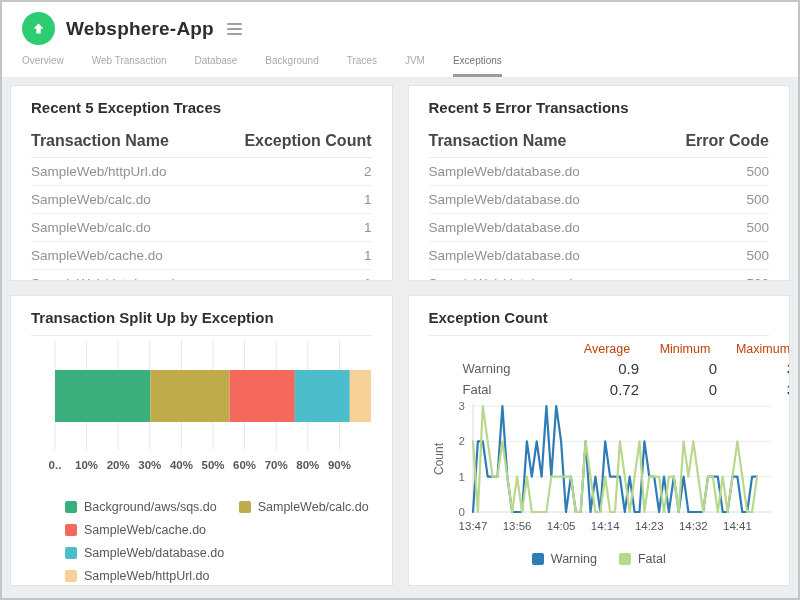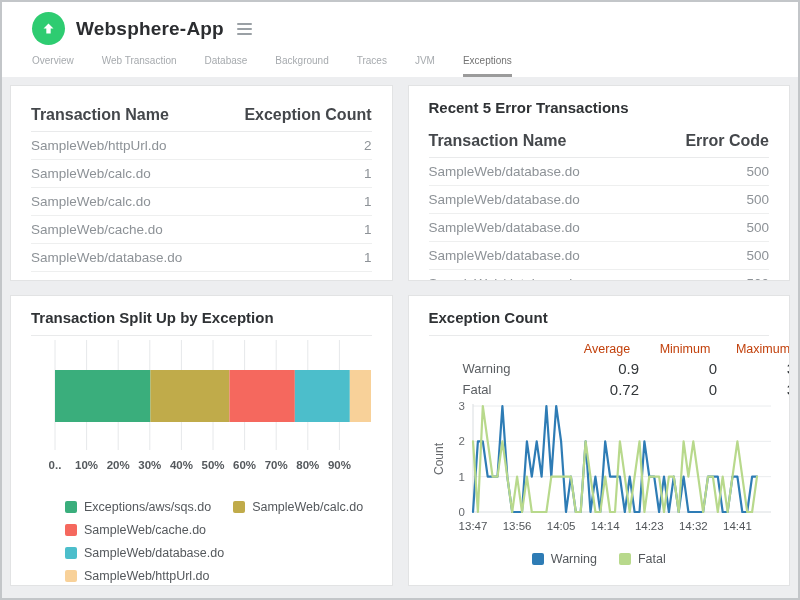--- a/index.html
+++ b/index.html
@@ -5,21 +5,21 @@
   * { margin:0; padding:0; box-sizing:border-box; }
   html,body { width:800px; height:600px; }
   body {
     font-family:"Liberation Sans","DejaVu Sans",sans-serif;
     border:2px solid #c3c6c9;
     background:#edeef0;
     display:flex; flex-direction:column;
     overflow:hidden;
   }
   
-  .app-header { background:#ffffff; flex:0 0 auto; padding:10px 14px 0 30px; }
+  .app-header { background:#ffffff; flex:0 0 auto; padding:10px 14px 0 20px; }
   .app-header-row1 { display:flex; align-items:center; gap:11px; }
   .app-status-badge {
     width:33px; height:33px; border-radius:50%;
     display:flex; align-items:center; justify-content:center;
   }
   .app-title { font-size:19px; font-weight:bold; color:#2b2d30; letter-spacing:.2px; }
   .menu-icon { display:inline-flex; flex-direction:column; gap:3px; margin-left:2px; cursor:pointer; }
   .menu-icon i { display:block; width:15px; height:2px; background:#9aa0a5; border-radius:1px; }
   .tab-bar { display:flex; gap:28px; margin-top:10px; padding-left:0; }
   .tab { font-size:10px; color:#a6aaae; padding-bottom:8px; border-bottom:3px solid transparent; cursor:pointer; white-space:nowrap; }
@@ -78,20 +78,21 @@
       <span class="tab">Background</span>
       <span class="tab">Traces</span>
       <span class="tab">JVM</span>
       <span class="tab active">Exceptions</span>
     </nav>
 </header>
 
 <main class="content">
 
   <section class="panel">
+    <div class="panel-title">Recent 5 Exception Traces</div>
     <table class="data-table">
       <thead>
           <tr>
         <th>Transaction Name</th>
         <th class="num">Exception Count</th>
       </tr>
         </thead>
       <tbody id="traces-tbody">
           <tr>
             <td>SampleWeb/httpUrl.do</td>
@@ -181,21 +182,21 @@
           <rect x="24" y="34" width="95.43199999999999" height="52" fill="#3aae7c"></rect>
           <rect x="119.43199999999999" y="34" width="79" height="52" fill="#c0ab4a"></rect>
           <rect x="198.432" y="34" width="65.41199999999999" height="52" fill="#f5685e"></rect>
           <rect x="263.844" y="34" width="54.983999999999995" height="52" fill="#4cbecb"></rect>
           <rect x="318.828" y="34" width="21.172000000000004" height="52" fill="#f8d199"></rect>
         </g>
       </svg>
     <div class="legend" id="bar-legend">
         <span class="legend-item">
           <span class="legend-swatch" style="background: rgb(58, 174, 124);"></span>
-          <span class="legend-label">Exceptions/aws/sqs.do</span>
+          <span class="legend-label">Background/aws/sqs.do</span>
         </span>
         <span class="legend-item">
           <span class="legend-swatch" style="background: rgb(192, 171, 74);"></span>
           <span class="legend-label">SampleWeb/calc.do</span>
         </span>
         <span class="legend-item">
           <span class="legend-swatch" style="background: rgb(245, 104, 94);"></span>
           <span class="legend-label">SampleWeb/cache.do</span>
         </span>
         <span class="legend-item">

